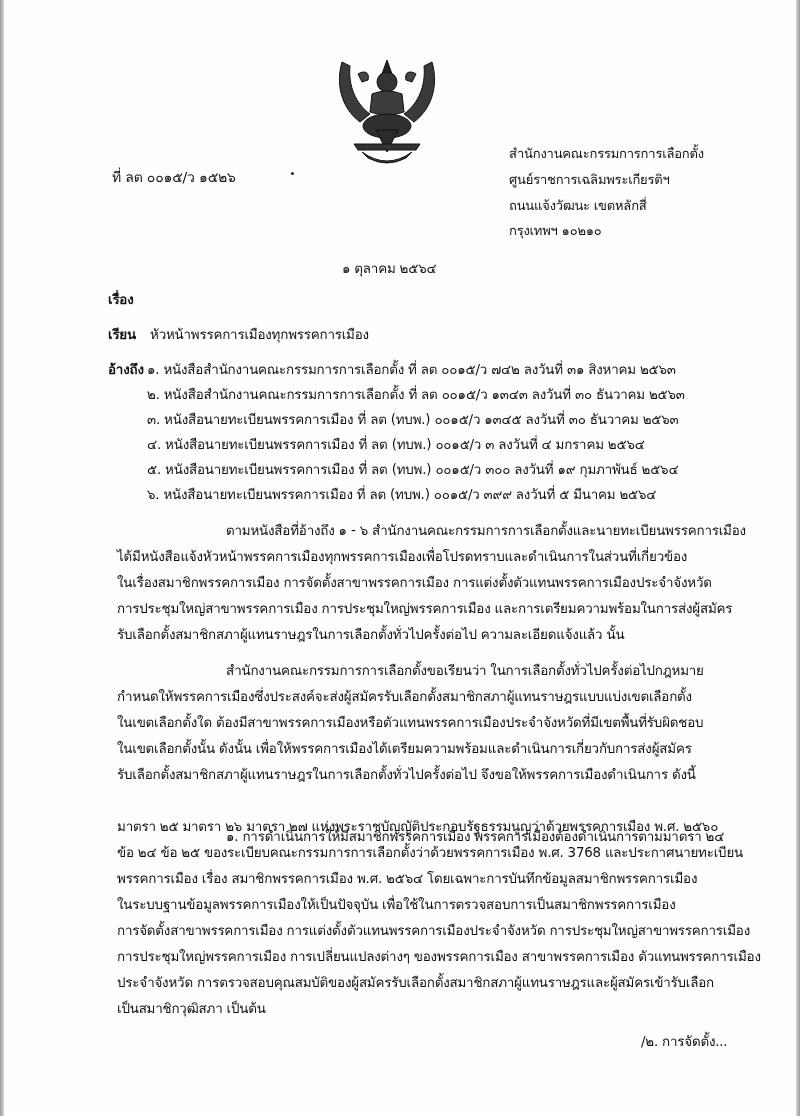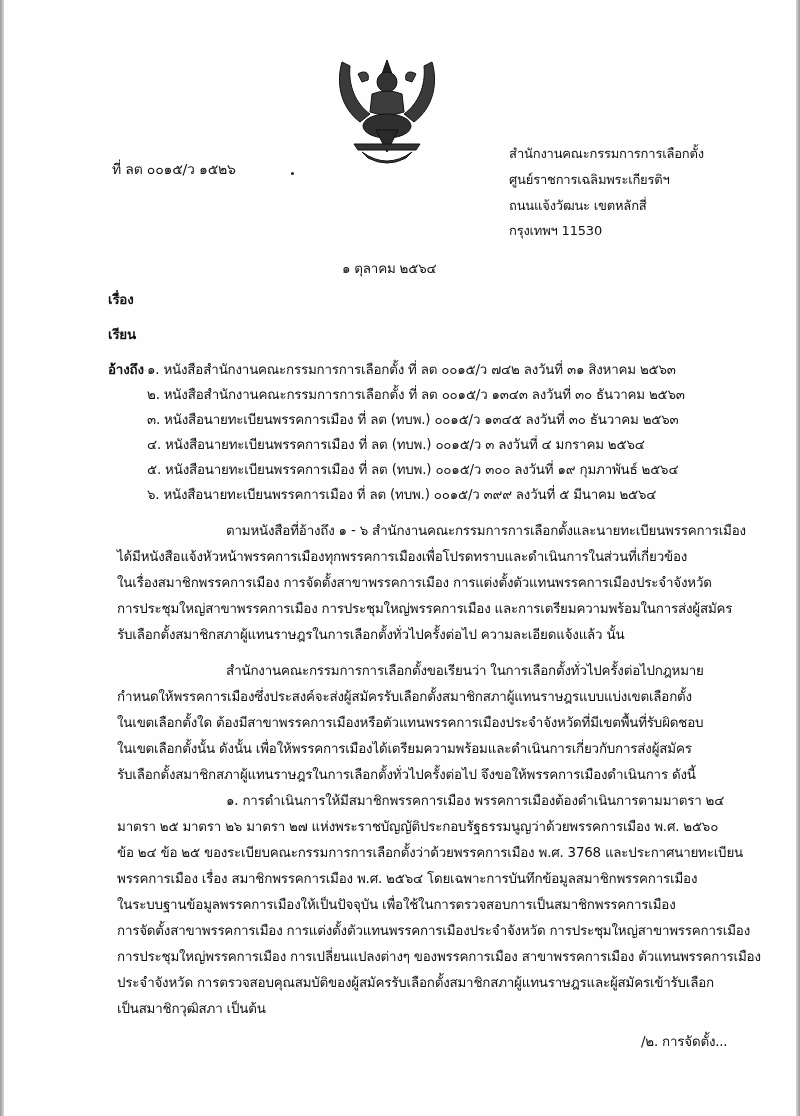--- a/index.html
+++ b/index.html
@@ -8,21 +8,21 @@
       background: #fdfdfd;
       font-family: "DejaVu Sans", "Liberation Sans", sans-serif;
       color: #111;
       position: relative;
     }
     .edge-left { position: absolute; left: 0; top: 0; width: 4px; height: 1116px; background: linear-gradient(to right, #9a9a9a, #d8d8d8); }
     .edge-right { position: absolute; right: 0; top: 0; width: 4px; height: 1116px; background: linear-gradient(to left, #9a9a9a, #d8d8d8); }
     .page { position: absolute; left: 4px; top: 0; width: 792px; height: 1116px; background: #fefefe; }
     .t { position: absolute; white-space: nowrap; font-size: 13.4px; line-height: 18px; letter-spacing: -0.2px; font-weight: 500; }
     .garuda { position: absolute; left: 328px; top: 52px; width: 110px; height: 120px; }
-    .ref-no { left: 108px; top: 160px; font-size: 14px; }
+    .ref-no { left: 108px; top: 168px; font-size: 14px; }
     .dot { position: absolute; left: 287px; top: 172px; width: 3px; height: 3px; background: #222; border-radius: 50%; }
     .addr { left: 505px; font-size: 13px; }
     .date { left: 306px; top: 260px; margin-left: 32px; }
     .label { left: 104px; font-weight: bold; }
     .indent-ref { left: 143px; }
     .para { left: 113px; }
     .para-first { left: 222px; }
   </style>
 </head>
 <body>
@@ -48,28 +48,29 @@
     </g>
   </svg>
 
   <div class="t ref-no">ที่ ลต ๐๐๑๕/ว ๑๕๒๖</div>
   <div class="dot"></div>
 
   <div>
     <div class="t addr" style="top:145px">สำนักงานคณะกรรมการการเลือกตั้ง</div>
     <div class="t addr" style="top:171px">ศูนย์ราชการเฉลิมพระเกียรติฯ</div>
     <div class="t addr" style="top:197px">ถนนแจ้งวัฒนะ เขตหลักสี่</div>
-    <div class="t addr" style="top:222px">กรุงเทพฯ 11530</div>
+    <div class="t addr" style="top:222px">กรุงเทพฯ ๑๐๒๑๐</div>
   </div>
 
   <div class="t date">๑ ตุลาคม ๒๕๖๔</div>
 
   <div class="t label" style="top:291px">เรื่อง</div>
 
   <div class="t label" style="top:326px">เรียน</div>
+  <div class="t" style="left:146px; top:326px">หัวหน้าพรรคการเมืองทุกพรรคการเมือง</div>
 
   <div class="t label" style="top:361px">อ้างถึง</div>
   <div>
     <div class="t indent-ref" style="top:361px">๑. หนังสือสำนักงานคณะกรรมการการเลือกตั้ง ที่ ลต ๐๐๑๕/ว ๗๔๒ ลงวันที่ ๓๑ สิงหาคม ๒๕๖๓</div>
     <div class="t indent-ref" style="top:386px">๒. หนังสือสำนักงานคณะกรรมการการเลือกตั้ง ที่ ลต ๐๐๑๕/ว ๑๓๔๓ ลงวันที่ ๓๐ ธันวาคม ๒๕๖๓</div>
     <div class="t indent-ref" style="top:411px">๓. หนังสือนายทะเบียนพรรคการเมือง ที่ ลต (ทบพ.) ๐๐๑๕/ว ๑๓๔๕ ลงวันที่ ๓๐ ธันวาคม ๒๕๖๓</div>
     <div class="t indent-ref" style="top:436px">๔. หนังสือนายทะเบียนพรรคการเมือง ที่ ลต (ทบพ.) ๐๐๑๕/ว ๓ ลงวันที่ ๔ มกราคม ๒๕๖๔</div>
     <div class="t indent-ref" style="top:461px">๕. หนังสือนายทะเบียนพรรคการเมือง ที่ ลต (ทบพ.) ๐๐๑๕/ว ๓๐๐ ลงวันที่ ๑๙ กุมภาพันธ์ ๒๕๖๔</div>
     <div class="t indent-ref" style="top:486px">๖. หนังสือนายทะเบียนพรรคการเมือง ที่ ลต (ทบพ.) ๐๐๑๕/ว ๓๙๙ ลงวันที่ ๕ มีนาคม ๒๕๖๔</div>
   </div>
@@ -84,21 +85,21 @@
 
   <div>
     <div class="t para-first" style="top:662px">สำนักงานคณะกรรมการการเลือกตั้งขอเรียนว่า ในการเลือกตั้งทั่วไปครั้งต่อไปกฎหมาย</div>
     <div class="t para" style="top:688px">กำหนดให้พรรคการเมืองซึ่งประสงค์จะส่งผู้สมัครรับเลือกตั้งสมาชิกสภาผู้แทนราษฎรแบบแบ่งเขตเลือกตั้ง</div>
     <div class="t para" style="top:714px">ในเขตเลือกตั้งใด ต้องมีสาขาพรรคการเมืองหรือตัวแทนพรรคการเมืองประจำจังหวัดที่มีเขตพื้นที่รับผิดชอบ</div>
     <div class="t para" style="top:740px">ในเขตเลือกตั้งนั้น ดังนั้น เพื่อให้พรรคการเมืองได้เตรียมความพร้อมและดำเนินการเกี่ยวกับการส่งผู้สมัคร</div>
     <div class="t para" style="top:766px">รับเลือกตั้งสมาชิกสภาผู้แทนราษฎรในการเลือกตั้งทั่วไปครั้งต่อไป จึงขอให้พรรคการเมืองดำเนินการ ดังนี้</div>
   </div>
 
   <div>
-    <div class="t para-first" style="top:792px">๑. การดำเนินการให้มีสมาชิกพรรคการเมือง พรรคการเมืองต้องดำเนินการตามมาตรา ๒๔</div>
+    <div class="t para-first" style="top:828px">๑. การดำเนินการให้มีสมาชิกพรรคการเมือง พรรคการเมืองต้องดำเนินการตามมาตรา ๒๔</div>
     <div class="t para" style="top:818px">มาตรา ๒๕ มาตรา ๒๖ มาตรา ๒๗ แห่งพระราชบัญญัติประกอบรัฐธรรมนูญว่าด้วยพรรคการเมือง พ.ศ. ๒๕๖๐</div>
     <div class="t para" style="top:844px">ข้อ ๒๔ ข้อ ๒๕ ของระเบียบคณะกรรมการการเลือกตั้งว่าด้วยพรรคการเมือง พ.ศ. 3768 และประกาศนายทะเบียน</div>
     <div class="t para" style="top:870px">พรรคการเมือง เรื่อง สมาชิกพรรคการเมือง พ.ศ. ๒๕๖๔ โดยเฉพาะการบันทึกข้อมูลสมาชิกพรรคการเมือง</div>
     <div class="t para" style="top:896px">ในระบบฐานข้อมูลพรรคการเมืองให้เป็นปัจจุบัน เพื่อใช้ในการตรวจสอบการเป็นสมาชิกพรรคการเมือง</div>
     <div class="t para" style="top:922px">การจัดตั้งสาขาพรรคการเมือง การแต่งตั้งตัวแทนพรรคการเมืองประจำจังหวัด การประชุมใหญ่สาขาพรรคการเมือง</div>
     <div class="t para" style="top:948px">การประชุมใหญ่พรรคการเมือง การเปลี่ยนแปลงต่างๆ ของพรรคการเมือง สาขาพรรคการเมือง ตัวแทนพรรคการเมือง</div>
     <div class="t para" style="top:974px">ประจำจังหวัด การตรวจสอบคุณสมบัติของผู้สมัครรับเลือกตั้งสมาชิกสภาผู้แทนราษฎรและผู้สมัครเข้ารับเลือก</div>
     <div class="t para" style="top:1000px">เป็นสมาชิกวุฒิสภา เป็นต้น</div>
   </div>
 

